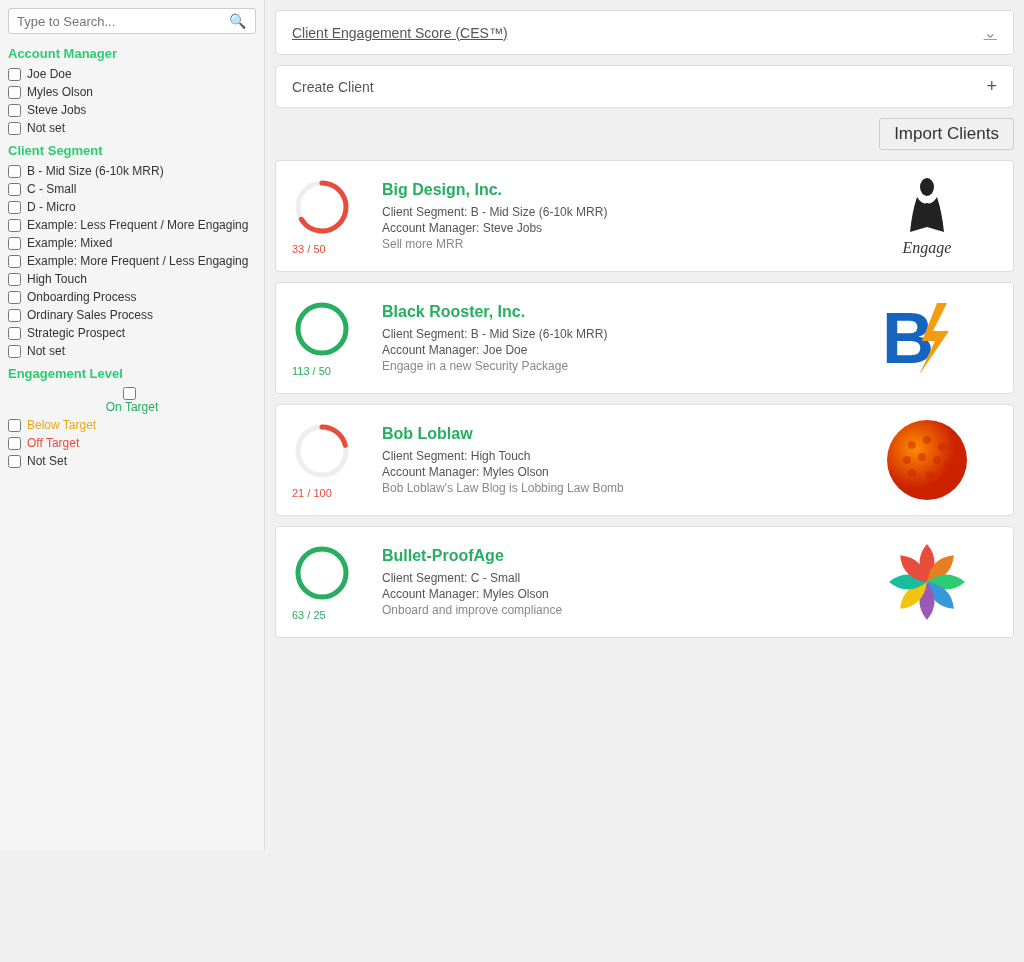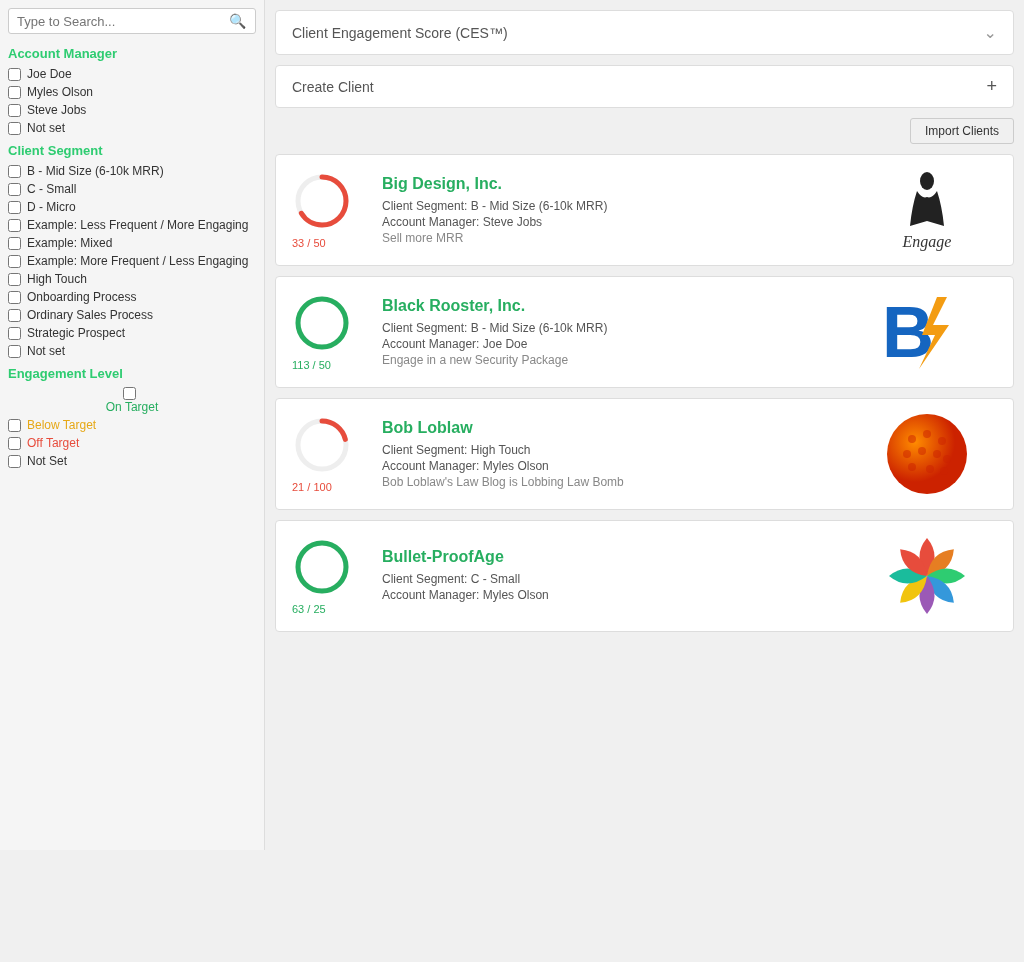--- a/index.html
+++ b/index.html
@@ -75,21 +75,21 @@
     .top-bar {
       background: white;
       border: 1px solid #ddd;
       border-radius: 4px;
       padding: 12px 16px;
       display: flex;
       align-items: center;
       justify-content: space-between;
       margin-bottom: 10px;
     }
-    .top-bar span { font-size: 14px; color: #555; }
+    .top-bar span { font-size: 14px; color: #555; text-decoration: underline; }
     .top-bar .chevron { color: #999; font-size: 16px; }
 
     .create-bar {
       background: white;
       border: 1px solid #ddd;
       border-radius: 4px;
       padding: 10px 16px;
       display: flex;
       align-items: center;
       justify-content: space-between;
@@ -102,21 +102,21 @@
     .import-row {
       display: flex;
       justify-content: flex-end;
       margin-bottom: 10px;
     }
     .import-btn {
       background: #f0f0f0;
       border: 1px solid #ccc;
       border-radius: 3px;
       padding: 5px 14px;
-      font-size: 12px;
+      font-size: 17px;
       cursor: pointer;
       color: #333;
     }
 
     
     .client-card {
       background: white;
       border: 1px solid #ddd;
       border-radius: 4px;
       margin-bottom: 10px;
@@ -393,20 +393,21 @@
       <circle cx="30" cy="30" r="24" fill="none" stroke="#eee" stroke-width="5"></circle>
       <circle cx="30" cy="30" r="24" fill="none" stroke="#27ae60" stroke-width="5" stroke-dasharray="150.79644737231007" stroke-dashoffset="0" stroke-linecap="round" transform="rotate(-90 30 30)"></circle>
     </svg>
 
       <span class="circle-score score-on">63 / 25</span>
     </div>
     <div class="card-info">
       <div class="card-name">Bullet-ProofAge</div>
       <div class="card-segment">Client Segment: C - Small</div>
       <div class="card-manager">Account Manager: Myles Olson</div>
+      <div class="card-note">Onboard and improve compliance</div>
     </div>
     <div class="card-logo-area">
 
       <svg width="90" height="90" viewBox="0 0 90 90">
 
         <g transform="translate(45,45)">
           <path d="M0,0 Q15,-20 0,-38 Q-15,-20 0,0" fill="#e74c3c" transform="rotate(0)"></path>
           <path d="M0,0 Q15,-20 0,-38 Q-15,-20 0,0" fill="#e67e22" transform="rotate(45)"></path>
           <path d="M0,0 Q15,-20 0,-38 Q-15,-20 0,0" fill="#2ecc71" transform="rotate(90)"></path>
           <path d="M0,0 Q15,-20 0,-38 Q-15,-20 0,0" fill="#3498db" transform="rotate(135)"></path>

